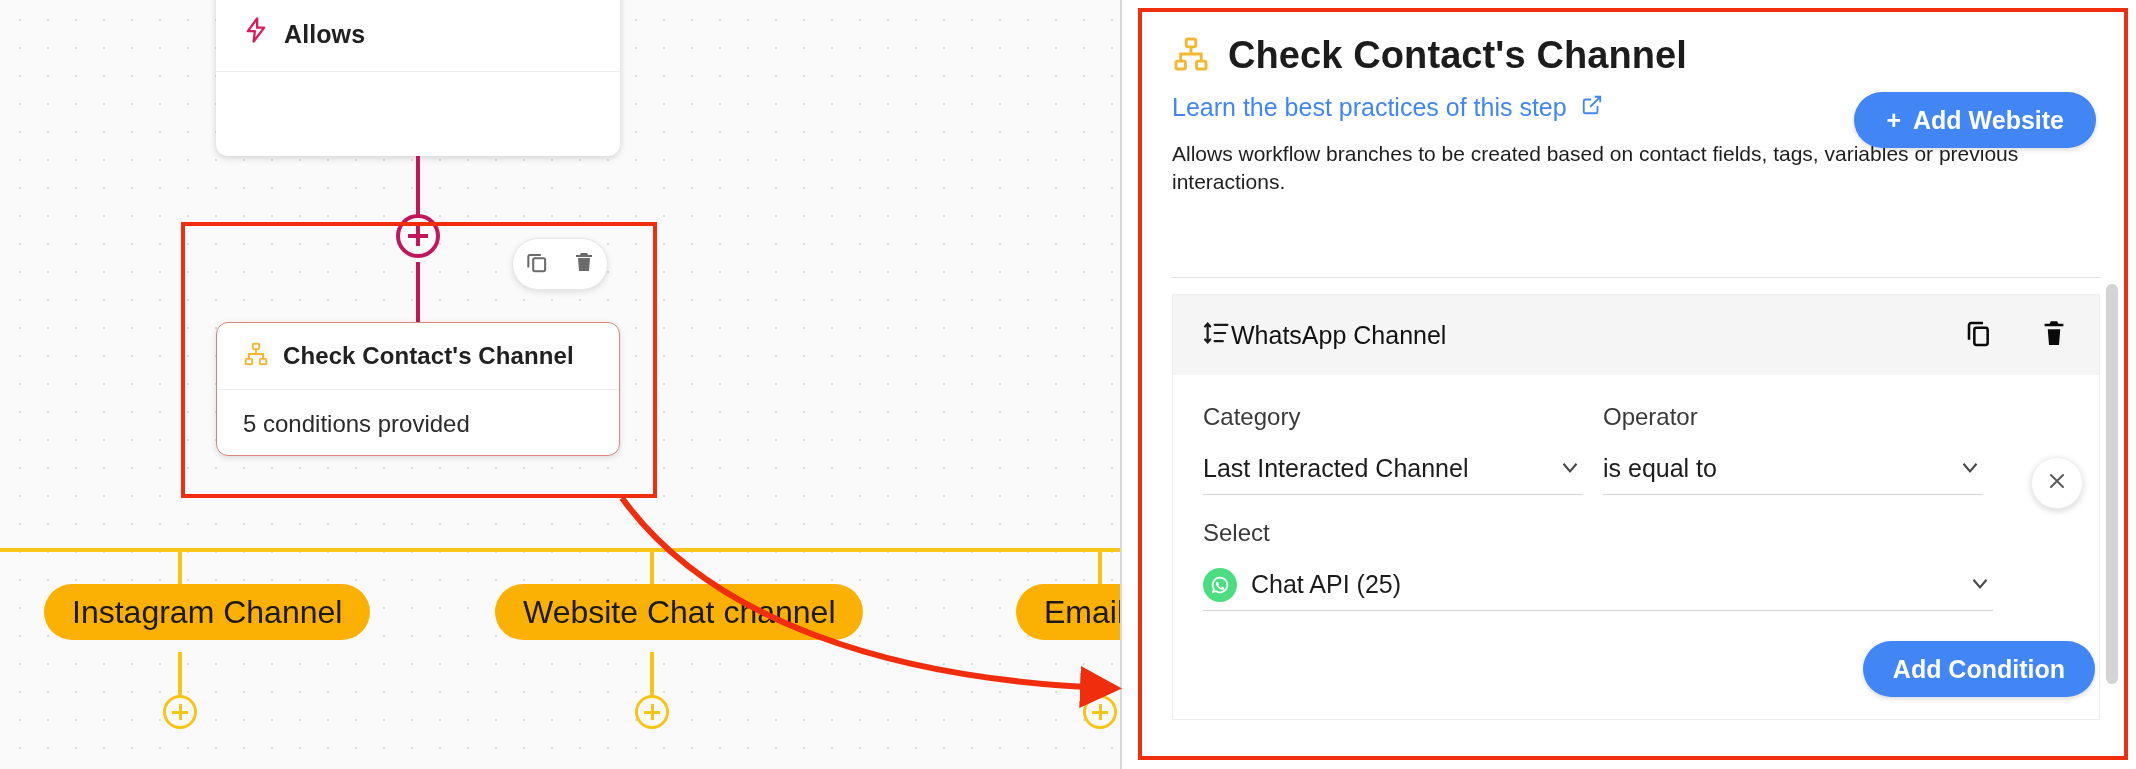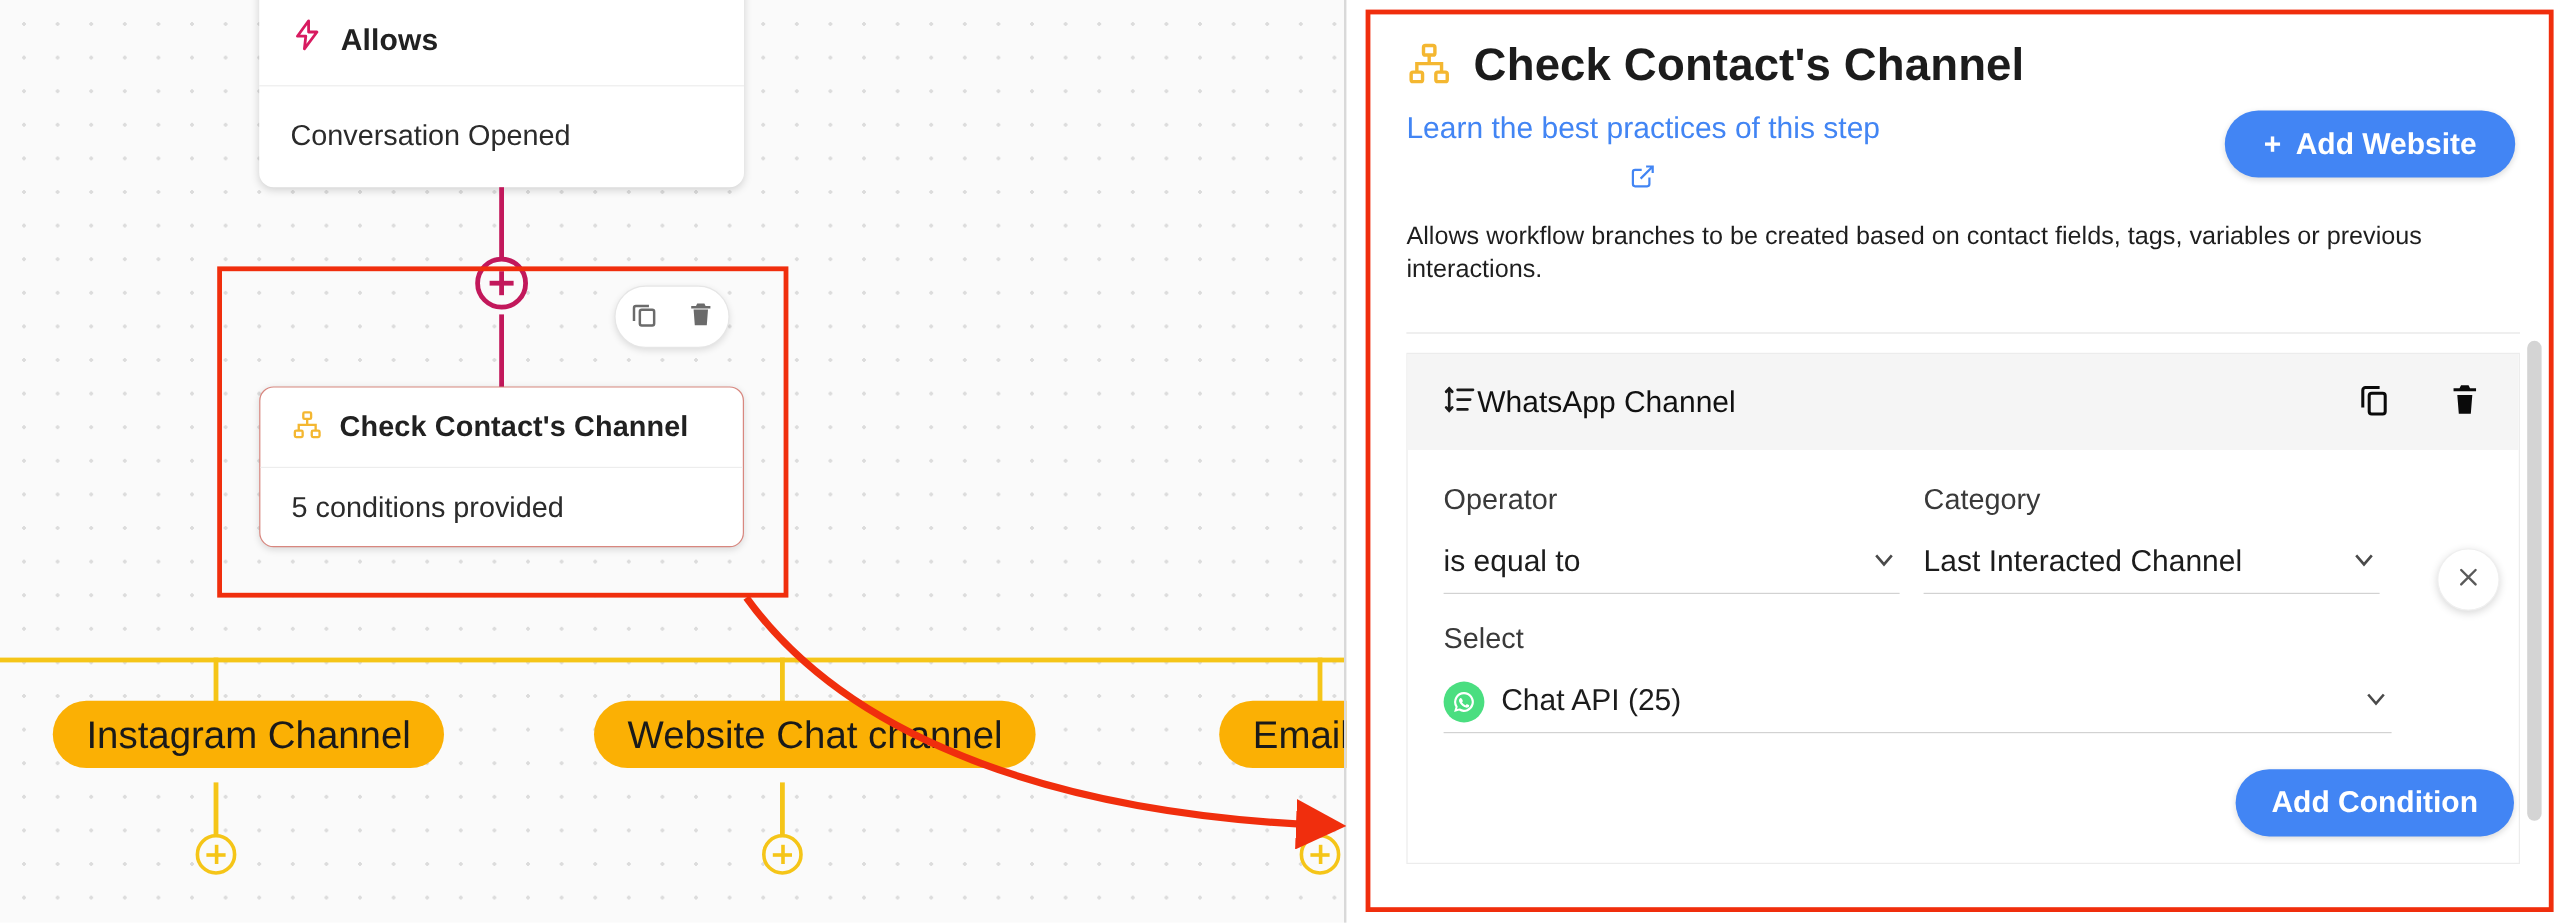--- a/index.html
+++ b/index.html
@@ -111,21 +111,21 @@
     background: #ffffff;
     border: 4px solid #f02e0d;
   }
   #panel-inner { position: relative; width: 100%; height: 100%; padding: 22px 30px 0 30px; }
 
   .panel-title-row { display: flex; align-items: center; gap: 18px; }
   #panel-title { font-size: 38px; font-weight: bold; color: #1c1c1c; letter-spacing: .1px; }
 
   #learn-link {
     display: inline-flex; align-items: center; gap: 14px;
-    color: #4285f4; font-size: 25px; margin-top: 16px; cursor: pointer; flex-direction: column;
+    color: #4285f4; font-size: 25px; margin-top: 16px; cursor: pointer;
   }
   #panel-desc {
     font-size: 21px; color: #1e1e1e; line-height: 1.32;
     margin-top: 18px; width: 905px;
   }
   #add-branch-btn {
     position: absolute; right: 28px; top: 80px;
     background: #4285f4; color: #fff;
     border: none; border-radius: 30px;
     height: 56px; padding: 0 32px;
@@ -197,23 +197,20 @@
   <div id="canvas">
 
     <div class="node-card" id="trigger-card">
       <div class="node-head">
         <span>
           <svg width="28" height="30" viewBox="0 0 24 24" fill="none" stroke="#d81b60" stroke-width="2" stroke-linejoin="round">
             <path d="M13 2 L5 13 L11 13 L10 22 L19 10 L13 10 Z"></path>
           </svg>
         </span>
         <span class="node-title">Allows</span>
-      </div>
-      <div class="node-body">
-        <span class="node-sub">Conversation Opened</span>
       </div>
     </div>
 
     <div class="edge-v" id="edge-trig"></div>
     <div class="edge-v" id="edge-node"></div>
     <div id="plus-node"></div>
 
     <div id="sel-rect"></div>
 
     <div id="node-toolbar">
@@ -335,35 +332,35 @@
             <span>
               <svg width="30" height="32" viewBox="0 0 24 24" fill="#0a0a0a">
                 <path d="M9.5 2.5h5l1 2h4v2H4.5v-2h4l1-2zM7 9h10l-1 12.5H8L7 9z"></path>
               </svg>
             </span>
           </span>
         </div>
 
         <div id="branch-body">
           <div class="field-row">
-            <div class="field" id="f-operator">
-              <div class="field-label">Operator</div>
+            <div class="field" id="f-category">
+              <div class="field-label">Category</div>
               <div class="field-control">
-                <span class="field-value">is equal to</span>
+                <span class="field-value">Last Interacted Channel</span>
                 <span class="chev">
                   <svg width="26" height="26" viewBox="0 0 24 24" fill="none" stroke="#4a4a4a" stroke-width="2">
                       <path d="M6 9l6 7 6-7"></path>
                     </svg>
                 </span>
               </div>
             </div>
-            <div class="field" id="f-category">
-              <div class="field-label">Category</div>
+            <div class="field" id="f-operator">
+              <div class="field-label">Operator</div>
               <div class="field-control">
-                <span class="field-value">Last Interacted Channel</span>
+                <span class="field-value">is equal to</span>
                 <span class="chev">
                   <svg width="26" height="26" viewBox="0 0 24 24" fill="none" stroke="#4a4a4a" stroke-width="2">
                       <path d="M6 9l6 7 6-7"></path>
                     </svg>
                 </span>
               </div>
             </div>
           </div>
 
           <div class="field" id="f-select">

